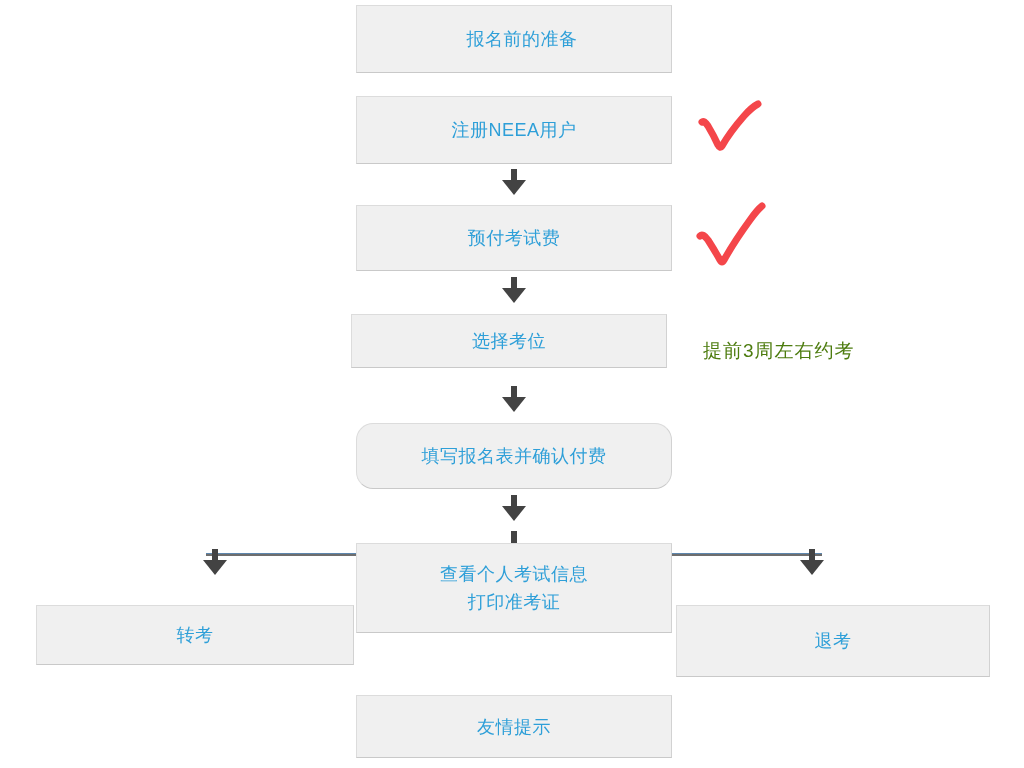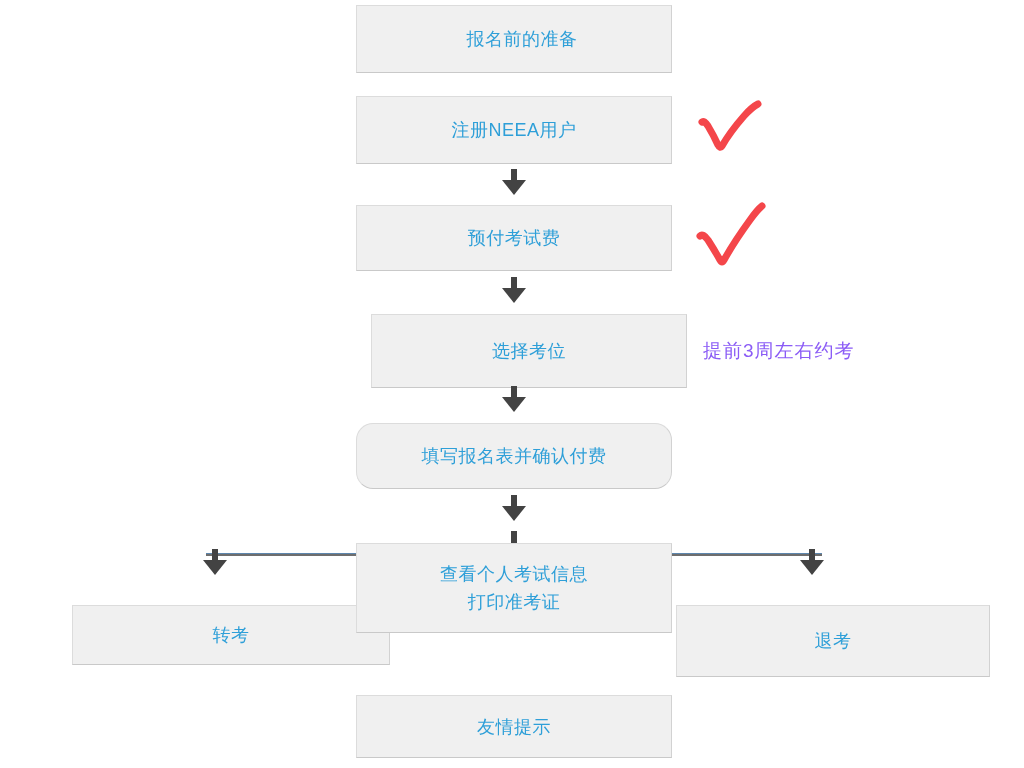--- a/index.html
+++ b/index.html
@@ -70,21 +70,21 @@
     width: 6px;
     background: #434343;
   }
 
   
   .annot-check {
     position: absolute;
   }
   .annot-text {
     position: absolute;
-    color: #8b5cf6;
+    color: #4d7c0f;
     font-size: 19px;
     letter-spacing: 1px;
     white-space: nowrap;
   }
 </style>
 </head>
 <body>
 
 <div class="node" style="left:356px; top:5px; width:316px; height:68px;padding-left:16px;">报名前的准备</div>
 
@@ -95,21 +95,21 @@
   <span class="head"></span>
 </div>
 
 <div class="node" style="left:356px; top:205px; width:316px; height:66px;text-align:right;">预付考试费</div>
 
 <div class="arrow" style="left:502px; top:277px;">
   <span class="shaft"></span>
   <span class="head"></span>
 </div>
 
-<div class="node" style="left:371px; top:314px; width:316px; height:74px;">选择考位</div>
+<div class="node" style="left:351px; top:314px; width:316px; height:54px;">选择考位</div>
 
 <div class="arrow" style="left:502px; top:386px;">
   <span class="shaft"></span>
   <span class="head"></span>
 </div>
 
 <div class="node" style="left:356px; top:423px; width:316px; height:66px;border-radius:17px;">填写报名表并确认付费</div>
 
 <div class="arrow" style="left:502px; top:495px;">
   <span class="shaft"></span>
@@ -128,21 +128,21 @@
 <div class="arrow" style="left:502px; top:549px;">
   <span class="shaft"></span>
   <span class="head"></span>
 </div>
 
 <div class="arrow" style="left:800px; top:549px;">
   <span class="shaft"></span>
   <span class="head"></span>
 </div>
 
-<div class="node" style="left:36px; top:605px; width:318px; height:60px;margin-left:36px;">转考</div>
+<div class="node" style="left:36px; top:605px; width:318px; height:60px;">转考</div>
 
 <div class="node" style="left:356px; top:543px; width:316px; height:90px;">查看个人考试信息
 打印准考证</div>
 
 <div class="node" style="left:676px; top:605px; width:314px; height:72px;">退考</div>
 
 <div class="node" style="left:356px; top:695px; width:316px; height:63px;text-align:right;">友情提示</div>
 
 <div class="annot-check" style="left:696px; top:100px; width:76px; height:60px;">
   <svg width="76" height="60" viewBox="0 0 76 60">

